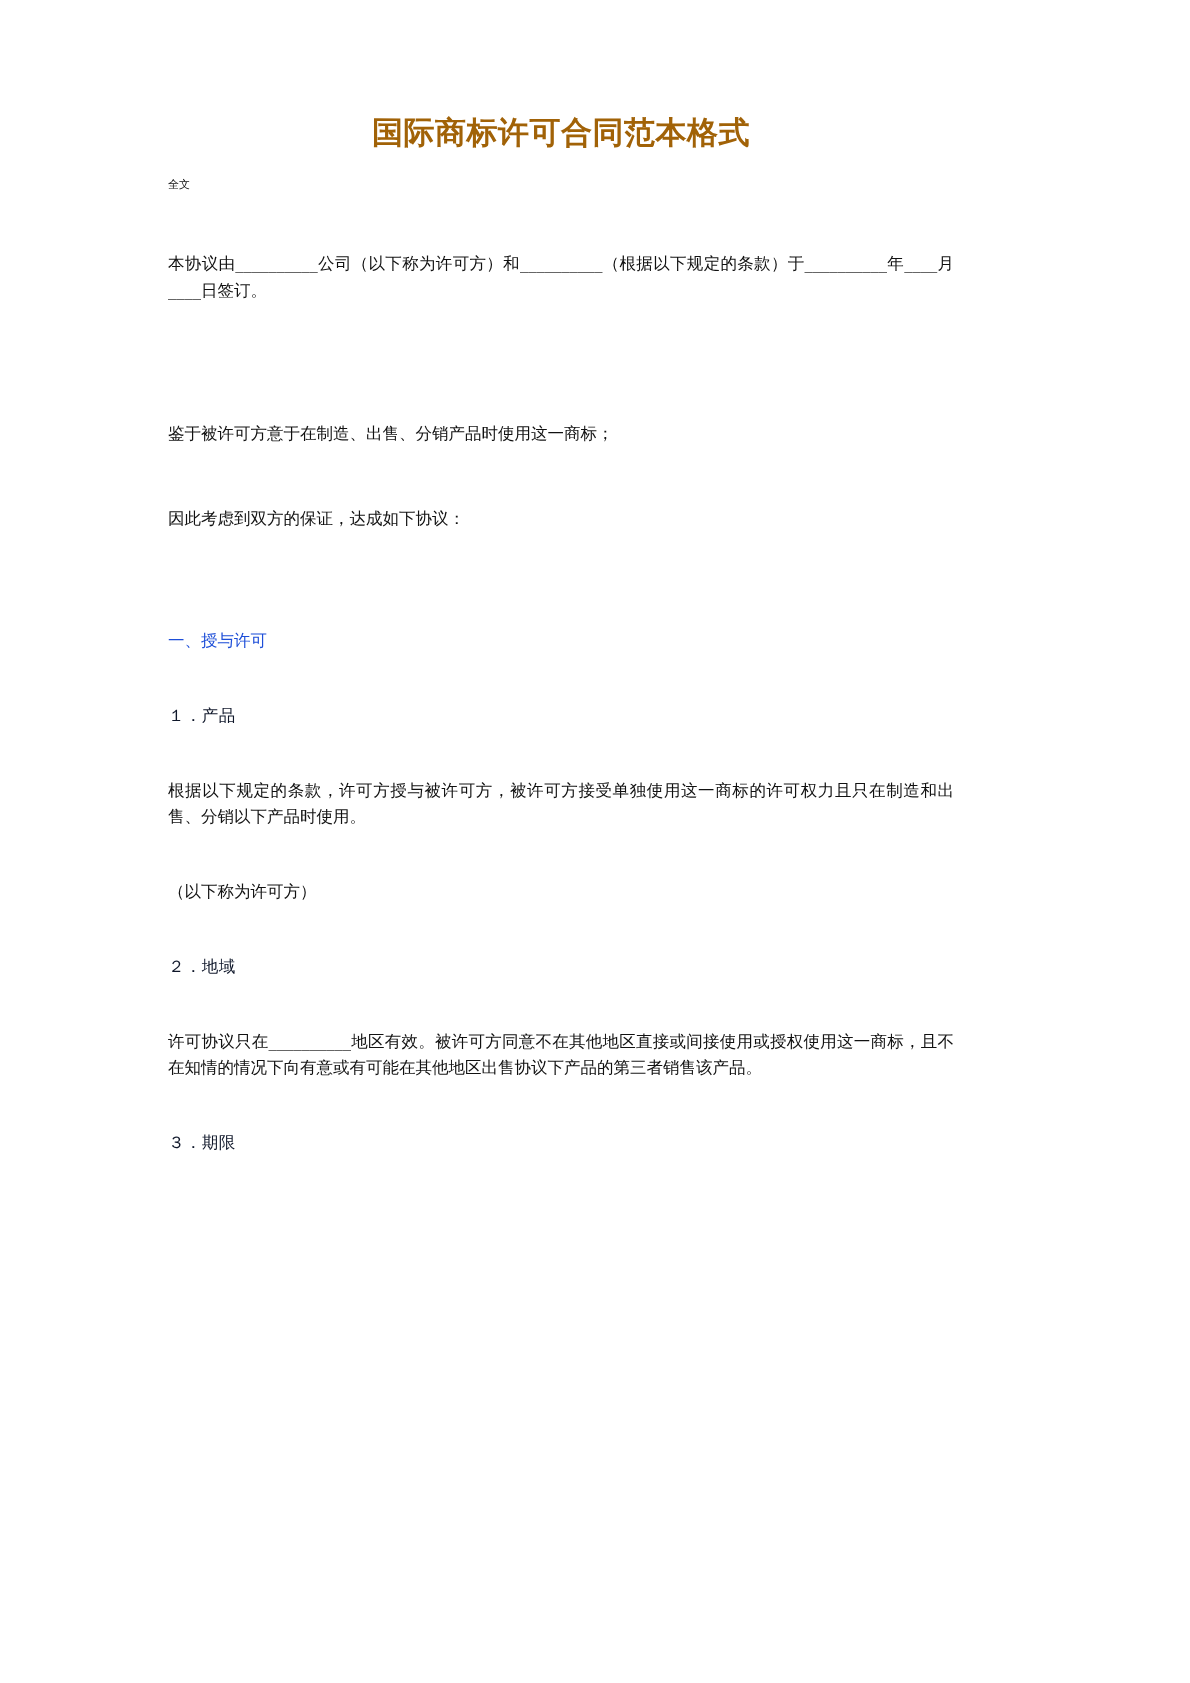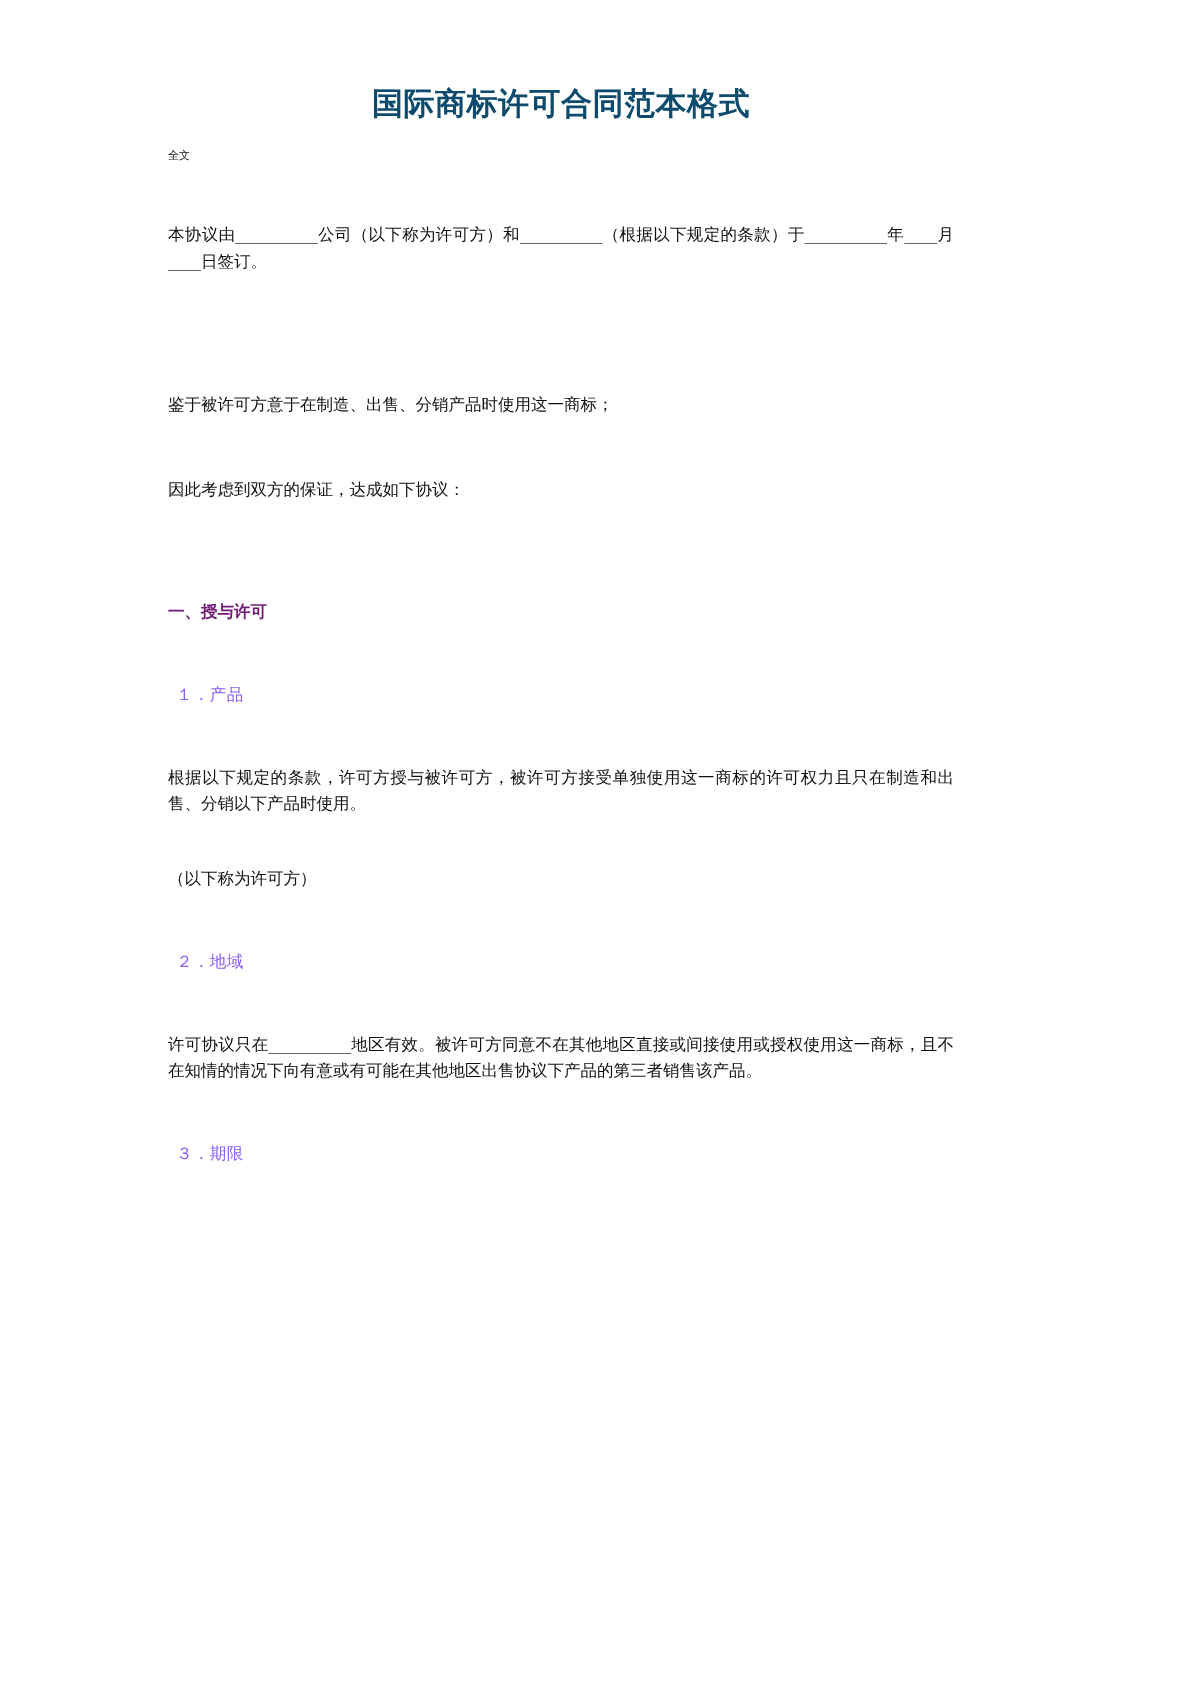--- a/index.html
+++ b/index.html
@@ -26,23 +26,23 @@
     left: 168px;
     top: 0;
     width: 786px;
   }
   .doc-title {
     font-family: "DejaVu Sans", "Liberation Sans", sans-serif;
     font-weight: bold;
     font-size: 31px;
     line-height: 1.3;
     text-align: center;
-    color: #0c4a6e;
+    color: #a16207;
     margin: 0;
-    padding-top: 83px;
+    padding-top: 112px;
     letter-spacing: 0.5px;
   }
   .subtitle {
     font-size: 11px;
     line-height: 1.55;
     margin: 0;
     padding-top: 24px;
     color: #111111;
   }
   p.para {
@@ -53,28 +53,27 @@
     text-justify: inter-ideograph;
     color: #111111;
   }
   .gap-xl { height: 58px; }
   .gap-l  { height: 48px; }
   .gap-xxl{ height: 96px; }
   .heading {
     font-size: 16.5px;
     line-height: 1.62;
     margin: 0;
-    color: #701a75;
-    font-weight: bold;
+    color: #1d4ed8;
   }
   .sub-heading {
     font-size: 16.5px;
     line-height: 1.62;
-    margin: 8px;
-    color: #8b5cf6;
+    margin: 0;
+    color: #0f172a;
     letter-spacing: 0.4px;
   }
 </style>
 </head>
 <body>
 
 <div class="page">
   <div class="content">
 
     <h1 class="doc-title">国际商标许可合同范本格式</h1>

